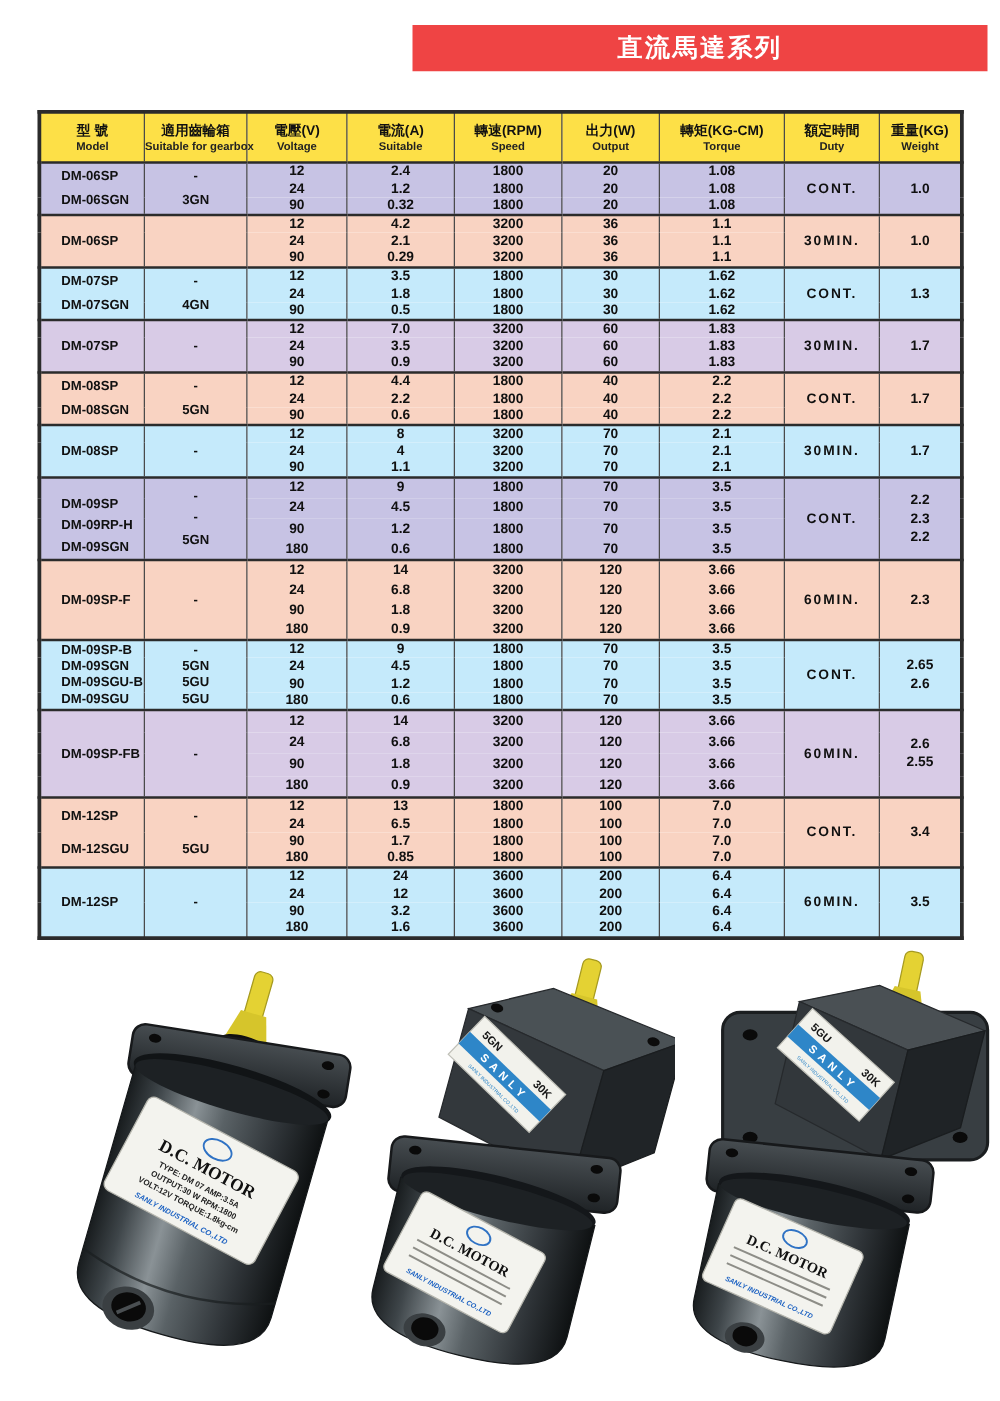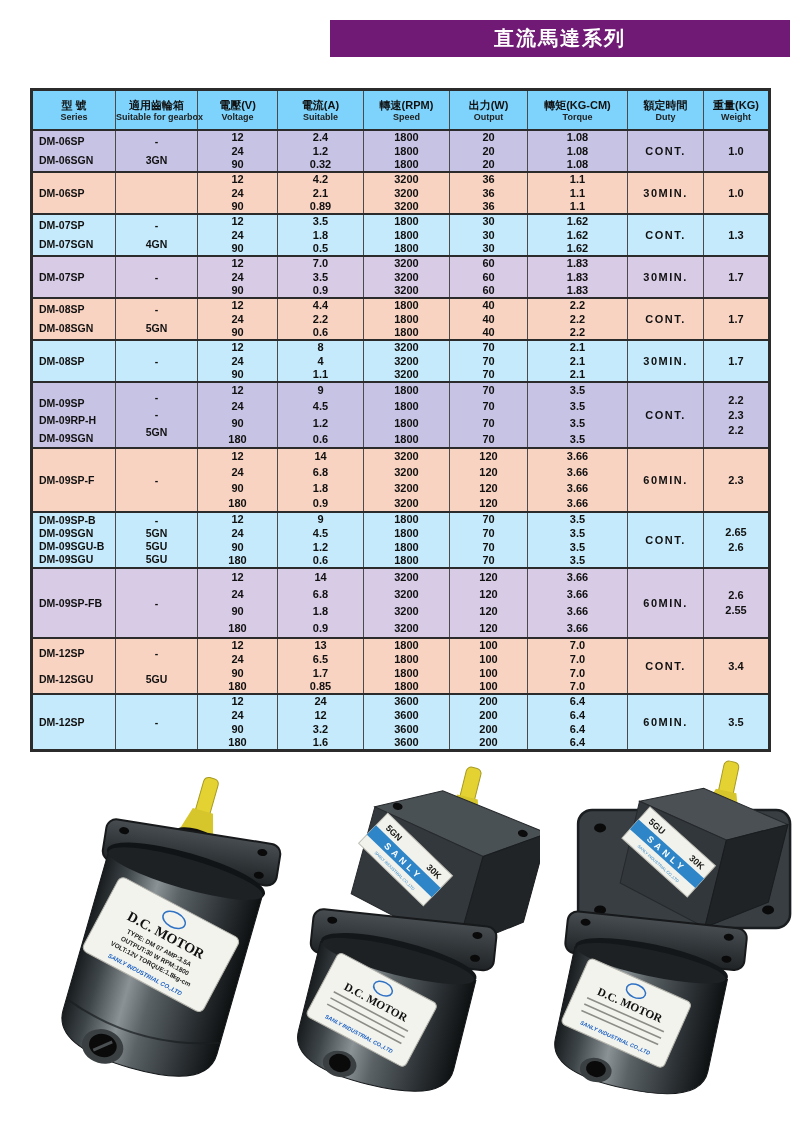--- a/index.html
+++ b/index.html
@@ -1,44 +1,44 @@
 <!DOCTYPE html>
 <html><head>
 <meta charset="utf-8">
 <style>
   html,body{margin:0;padding:0;}
   body{font-family:"Liberation Sans",sans-serif;background:#ffffff;}
   .page{position:relative;width:800px;height:1121px;background:#ffffff;overflow:hidden;}
 
   
-  .banner{position:absolute;left:330px;top:20px;width:460px;height:37px;background:#701a75;
+  .banner{position:absolute;left:330px;top:20px;width:460px;height:37px;background:#ef4444;
           color:#ffffff;display:flex;align-items:center;justify-content:center;gap:14px;}
   .banner .zh{font-size:20px;font-weight:bold;letter-spacing:2px;}
   .banner .en{font-size:20px;font-weight:bold;}
 
   
   .spec-table{position:absolute;left:30px;top:88px;width:738px;border-collapse:collapse;
               table-layout:fixed;border:3px solid #2b2b2b;}
   .spec-table th,.spec-table td{border-left:1px solid #4a4a4a;border-right:1px solid #4a4a4a;
               border-top:0;border-bottom:0;padding:0;margin:0;}
-  .spec-table thead th{background:#7dd3fc;height:38px;border-bottom:2px solid #2b2b2b;
+  .spec-table thead th{background:#fde047;height:38px;border-bottom:2px solid #2b2b2b;
               text-align:center;vertical-align:middle;}
   .h-zh{font-size:11px;font-weight:bold;color:#111;line-height:14px;}
   .h-en{font-size:9px;font-weight:bold;color:#222;line-height:11px;white-space:nowrap;}
   .spec-table tbody td{font-size:11px;font-weight:bold;color:#101010;text-align:center;vertical-align:middle;}
   .spec-table tbody tr{height:14px;}
   .data-cell{border-top:1px solid #7f7f7f;line-height:13px;}
   tr.group-start td{border-top:2px solid #2b2b2b;}
   .g-lavender td{background:#c7c3e4;}
   .g-peach td{background:#f9d3c2;}
   .g-blue td{background:#c5eafb;}
   .g-purple td{background:#d8cbe6;}
   .cell-stack{display:flex;flex-direction:column;justify-content:space-around;}
   .cell-stack.center-pack{justify-content:center;}
-  .model-line{text-align:left;padding-left:6px;font-size:10.5px;line-height:13px;white-space:nowrap;}
+  .model-line{text-align:left;padding-left:16px;font-size:10.5px;line-height:13px;white-space:nowrap;}
   .gearbox-line{font-size:10.5px;line-height:13px;}
   .duty-line{font-size:11px;letter-spacing:1.5px;line-height:14px;}
   .weight-line{font-size:11px;line-height:15px;}
 
   
   .motor{position:absolute;}
   .motor svg{display:block;}
 </style>
 </head>
 <body>
@@ -58,21 +58,21 @@
         <col style="width:86px">
         <col style="width:78px">
       <col style="width:100px">
         <col style="width:76px">
         <col style="width:66px">
     </colgroup>
     <thead>
       <tr>
           <th>
             <div class="h-zh">型  號</div>
-            <div class="h-en">Series</div>
+            <div class="h-en">Model</div>
           </th>
           <th>
             <div class="h-zh">適用齒輪箱</div>
             <div class="h-en">Suitable for gearbox</div>
           </th>
           <th>
             <div class="h-zh">電壓(V)</div>
             <div class="h-en">Voltage</div>
           </th>
           <th>
@@ -174,21 +174,21 @@
         </tr>
         <tr class="g-peach">
           <td class="data-cell">24</td>
           <td class="data-cell">2.1</td>
           <td class="data-cell">3200</td>
           <td class="data-cell">36</td>
           <td class="data-cell">1.1</td>
         </tr>
         <tr class="g-peach">
           <td class="data-cell">90</td>
-          <td class="data-cell">0.89</td>
+          <td class="data-cell">0.29</td>
           <td class="data-cell">3200</td>
           <td class="data-cell">36</td>
           <td class="data-cell">1.1</td>
         </tr>
         <tr class="g-blue group-start">
           <td rowspan="3">
             <div class="cell-stack" style="height: 38px;">
               <div class="model-line">DM-07SP</div>
               <div class="model-line">DM-07SGN</div>
             </div>

